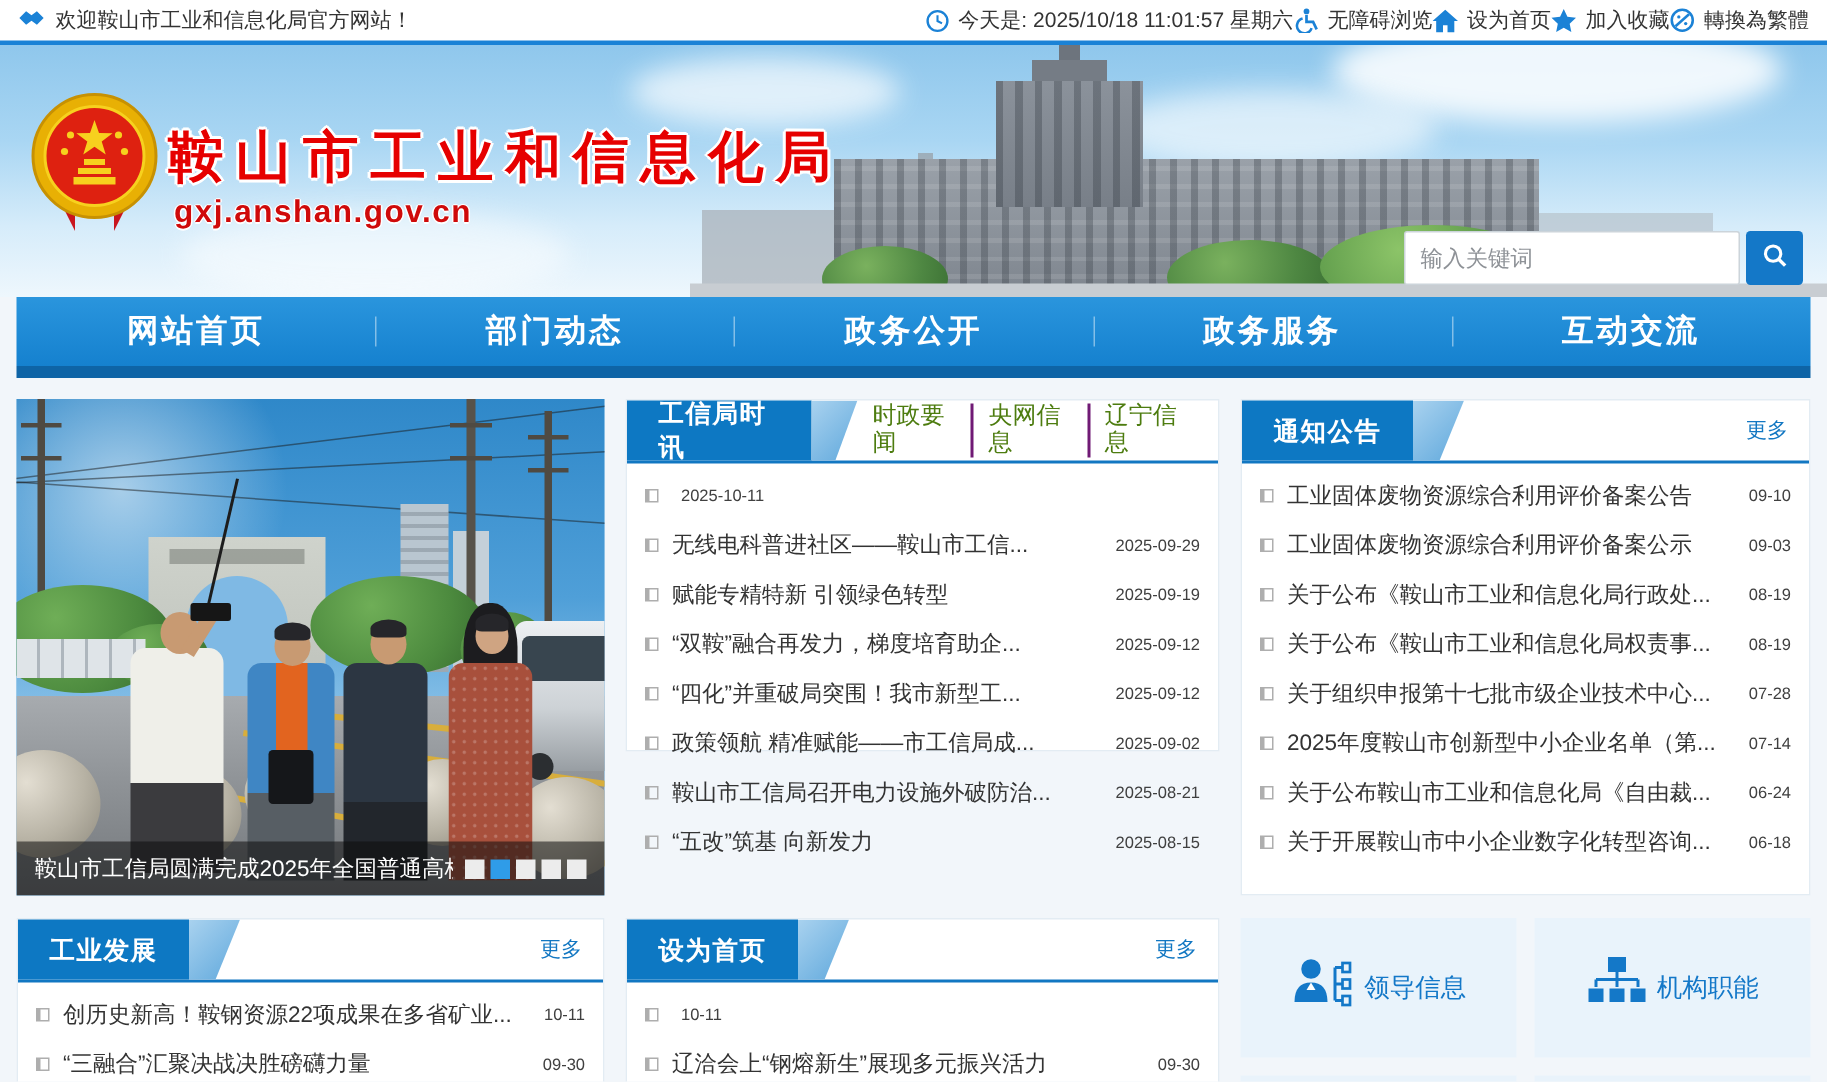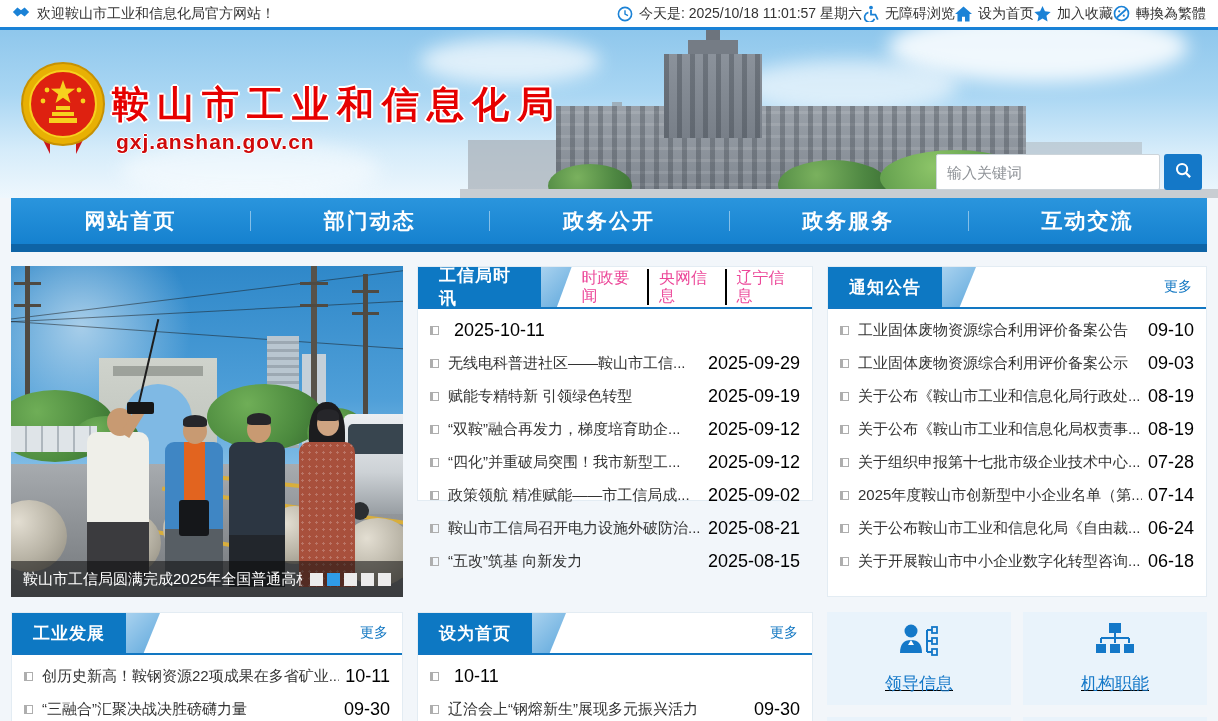--- a/index.html
+++ b/index.html
@@ -59,36 +59,36 @@
 
   
   .main { padding:14px 11px 0; }
   .row { display:flex; gap:14px; }
   .row2 { margin-top:15px; }
   .panel { background:#fff; border:1px solid #e3ecf3; }
   .panel-head { height:42px; border-bottom:2px solid #1277c2; display:flex; align-items:stretch; }
   .tab { background:#0d78c3; color:#fff; font-size:17px; font-weight:bold; letter-spacing:1px; padding:0 21px; display:flex; align-items:center; cursor:pointer; }
   .tab-tri { width:34px; background:linear-gradient(135deg,#a9d2ef,#5fa8dc); clip-path:polygon(0 0,100% 0,52% 100%,0 100%); }
   .head-links { margin-left:auto; display:flex; align-items:center; padding-right:10px; }
-  .head-link { color:#ec4899; font-size:16px; padding:0 10px; line-height:18px; cursor:pointer; }
-  .head-link + .head-link { border-left:2px solid #000000; }
+  .head-link { color:#4d7c0f; font-size:16px; padding:0 10px; line-height:18px; cursor:pointer; }
+  .head-link + .head-link { border-left:2px solid #701a75; }
   .more { margin-left:auto; color:#1277c2; font-size:14px; padding-right:14px; display:flex; align-items:center; cursor:pointer; }
   .list { padding:5px 12px 0; }
   .lrow { display:flex; align-items:center; height:33px; cursor:pointer; }
   .bullet { width:9px; height:9px; border:1px solid #aeaeae; border-left-width:3px; margin-right:9px; flex:none; }
   .ltitle { flex:1; font-size:15px; color:#333; white-space:nowrap; overflow:hidden; }
-  .ldate { color:#000000; font-size:18px; margin-left:6px; flex:none; }
+  .ldate { color:#404040; font-size:11px; margin-left:6px; flex:none; }
   .news-panel { width:396px; height:235px; }
   .notice-panel { width:380px; height:331px; }
   .industry-panel { width:392px; height:160px; }
   .business-panel { width:396px; height:160px; }
 
   
   .quick { width:380px; display:flex; flex-wrap:wrap; gap:12px; align-content:flex-start; }
-  .quick-box { width:184px; height:93px; background:#e9f3fb; display:flex; flex-direction:column; align-items:center; justify-content:center; gap:7px; cursor:pointer;text-decoration:underline; }
+  .quick-box { width:184px; height:93px; background:#e9f3fb; display:flex; flex-direction:row; align-items:center; justify-content:center; gap:7px; cursor:pointer; }
   .quick-box span { color:#1478c8; font-size:17px; }
 
   
   .carousel { width:392px; height:331px; position:relative; overflow:hidden; background:#5aa8dd; flex:none; cursor:pointer; }
   .scene div { position:absolute; }
   .sky { inset:0; background:linear-gradient(180deg,#2f88c9 0%,#4f9fd8 40%,#8ec4e9 66%,#c3e1f4 76%,#d9ecf8 80%); }
   .glare { left:-50px; top:-60px; width:240px; height:240px; border-radius:50%;
     background:radial-gradient(circle,rgba(255,255,255,.55),rgba(255,255,255,0) 65%); }
   .wire { height:1px; width:130%; left:-10%; background:rgba(25,25,25,.5); }
   .w1 { top:26px; transform:rotate(-7deg); }

